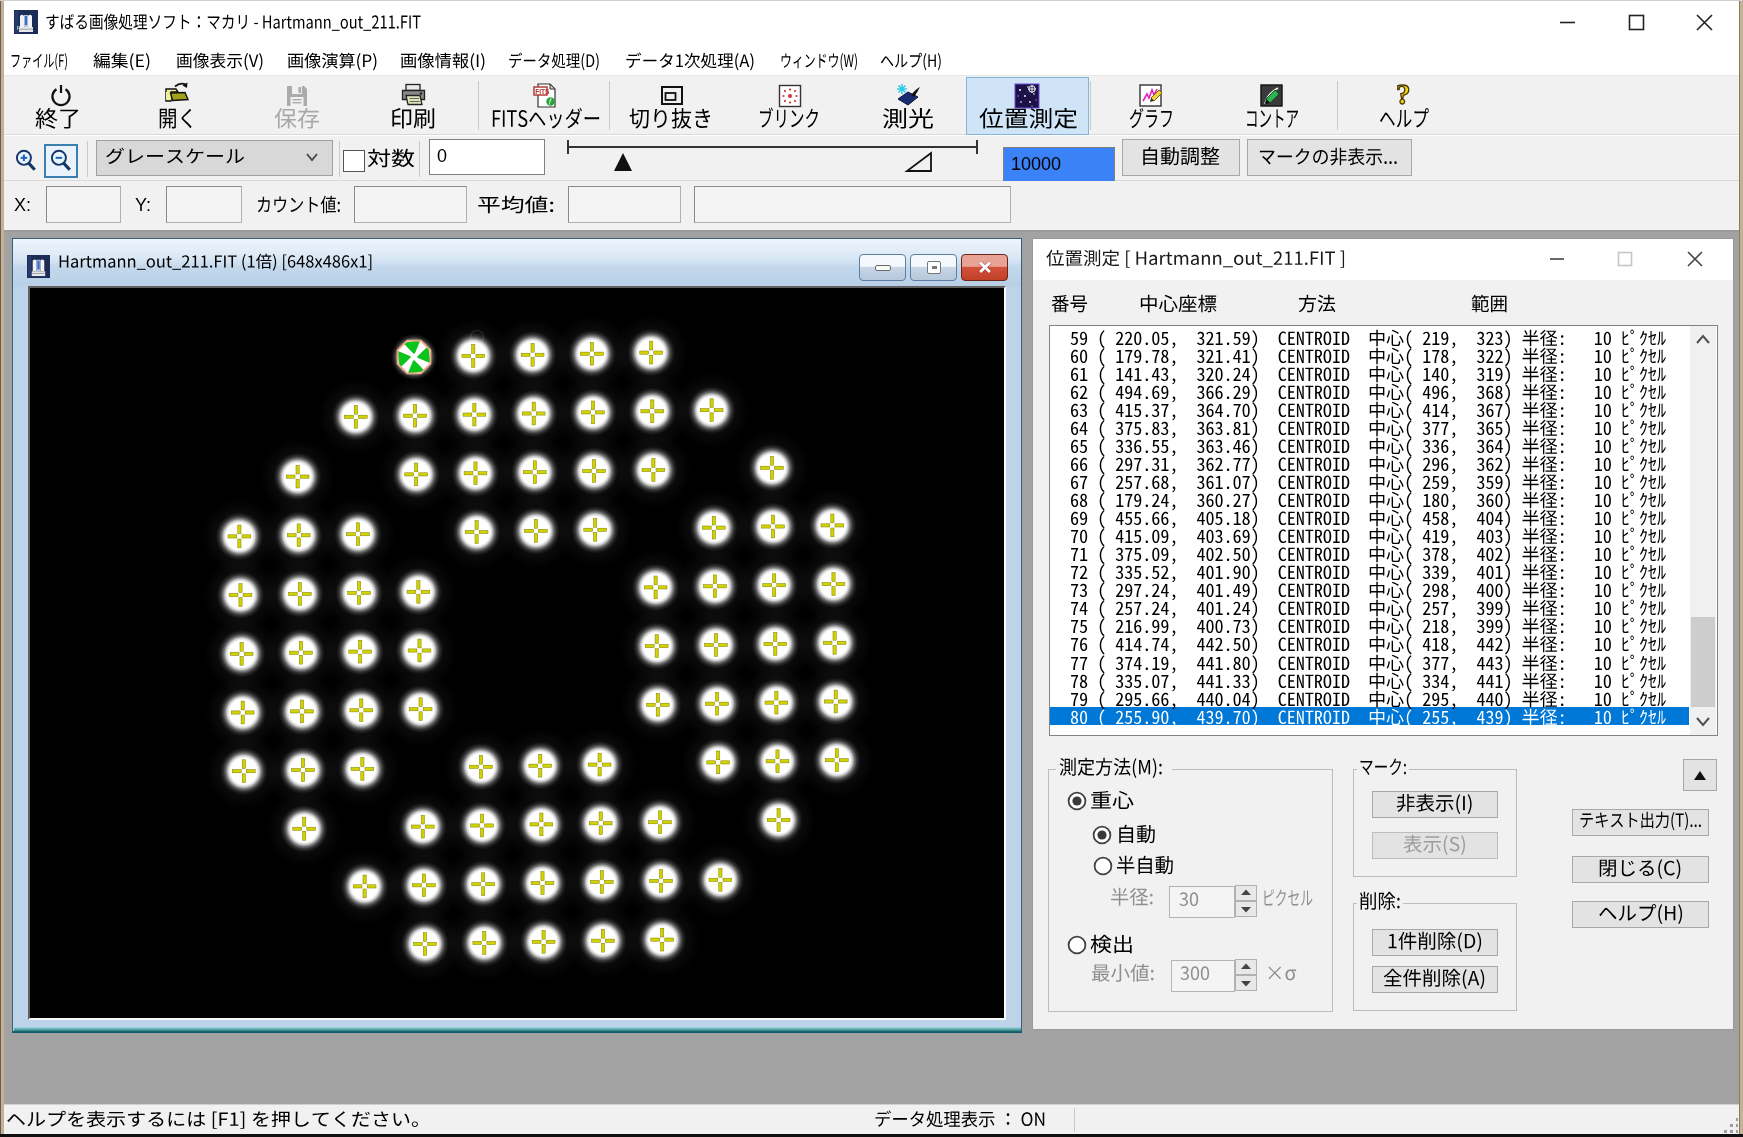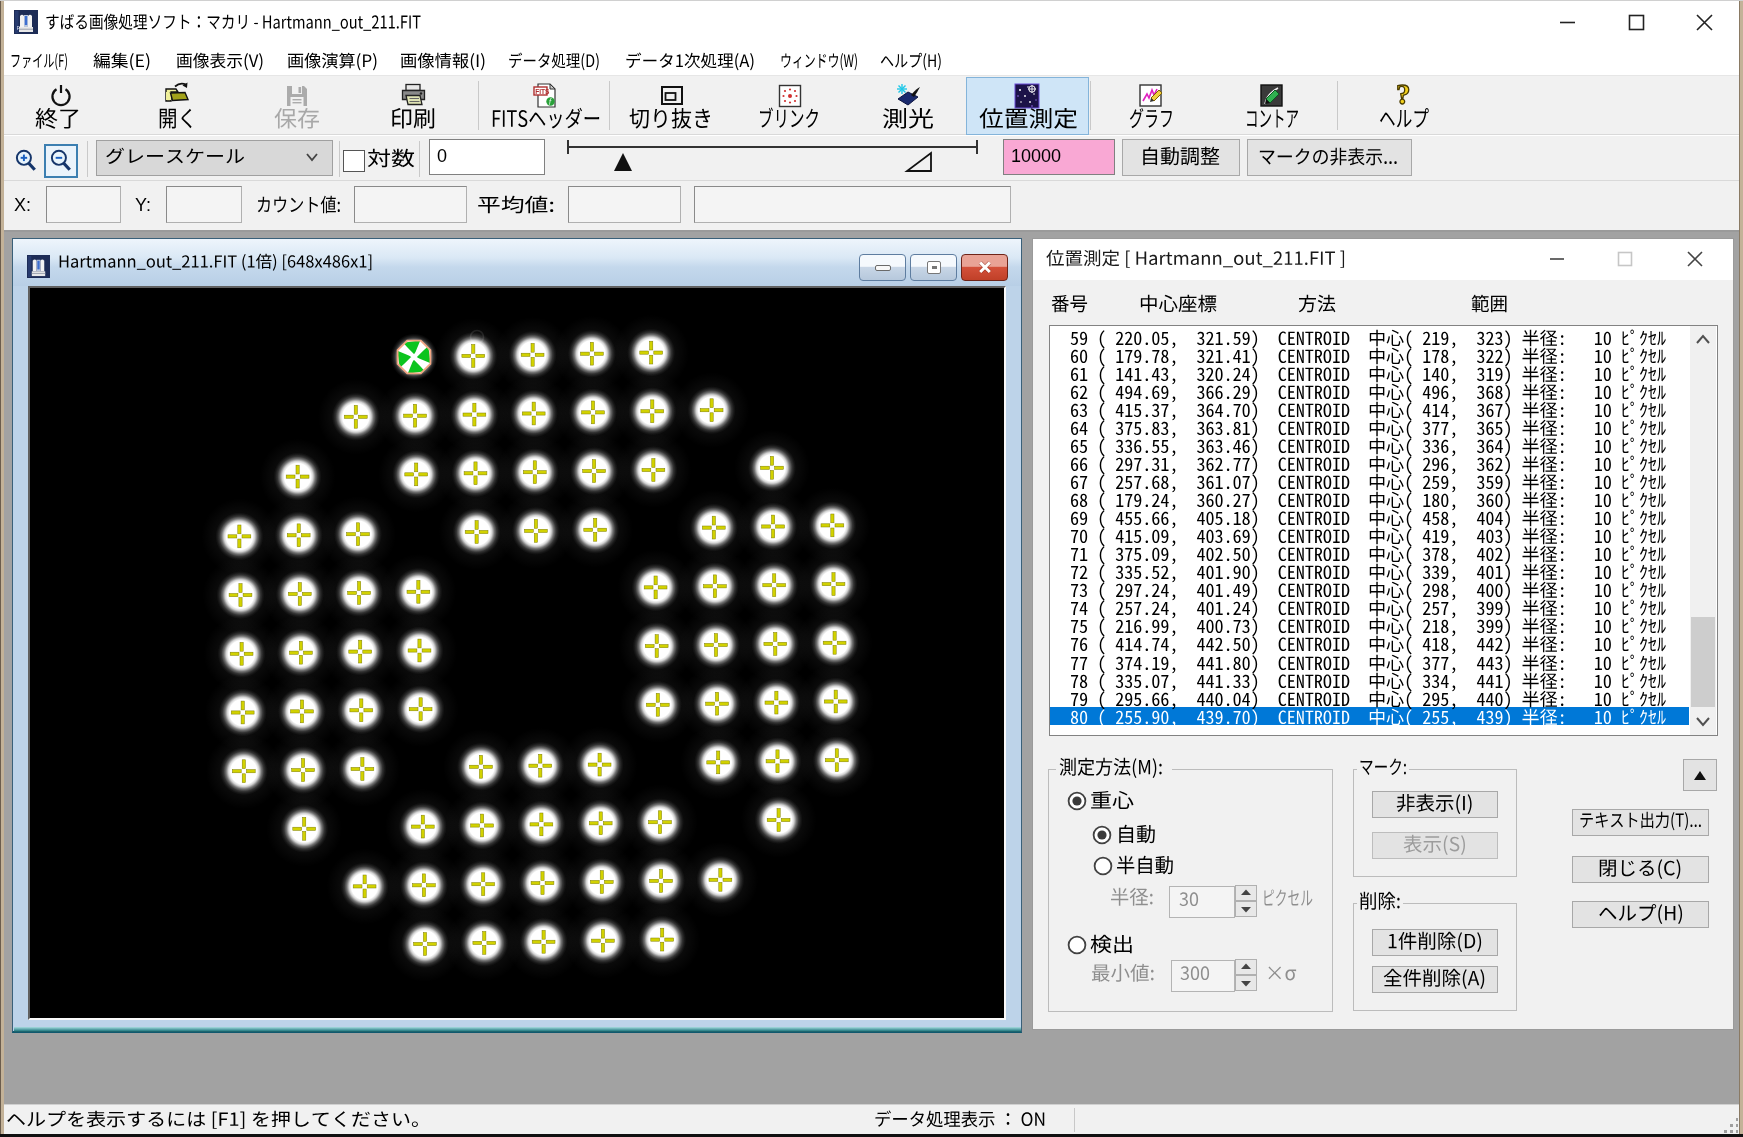--- a/index.html
+++ b/index.html
@@ -405,21 +405,21 @@
 <div style="position:absolute;left:429px;top:139px;width:114px;height:34px;background:#fff;border:1px solid #808080">
     <span style="font-size:18px;position:absolute;left:7px;top:6px">0</span>
   </div>
 <svg class="abs" style="left:560px;top:138px" width="420" height="40" viewBox="0 0 420 40">
 <line x1="8" y1="9" x2="417" y2="9" stroke="#333" stroke-width="2"></line>
 <line x1="8" y1="2" x2="8" y2="16" stroke="#333" stroke-width="2"></line>
 <line x1="417" y1="2" x2="417" y2="16" stroke="#333" stroke-width="2"></line>
 <path d="M63 15 L72 33 L54 33 Z" fill="#111"></path>
 <path d="M371 15 L371 33 L347 33 Z" fill="none" stroke="#111" stroke-width="1.8"></path>
 </svg>
-<div style="position:absolute;left:1003px;top:139px;width:110px;height:34px;background:#f9a8d4;border:1px solid #808080">
+<div style="position:absolute;left:1003px;top:147px;width:110px;height:34px;background:#3b82f6;border:1px solid #808080">
     <span style="font-size:18px;position:absolute;left:7px;top:6px">10000</span>
   </div>
 <div style="position:absolute;left:1122px;top:139px;width:116px;height:35px;background:#e3e3e3;border:1px solid #a8a8a8"></div>
 <svg class="t " style="width:80px;height:25px;position:absolute;left:1140.0px;top:146px;" viewBox="0 0 80 25">
     <g fill="#000" transform="translate(0,17.6) scale(0.020000,-0.020000)">
       <use href="#p91" x="0"></use>
       <use href="#p92" x="1000"></use>
       <use href="#p93" x="2000"></use>
       <use href="#p94" x="3000"></use>
     </g>

